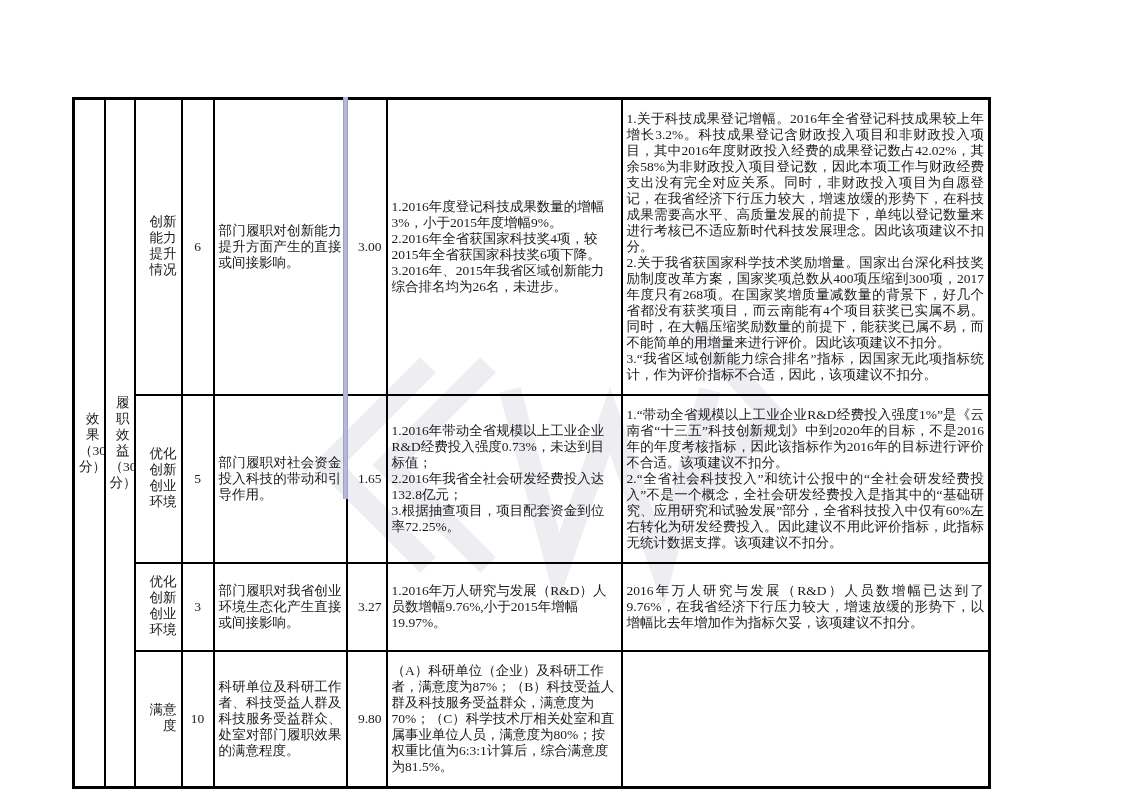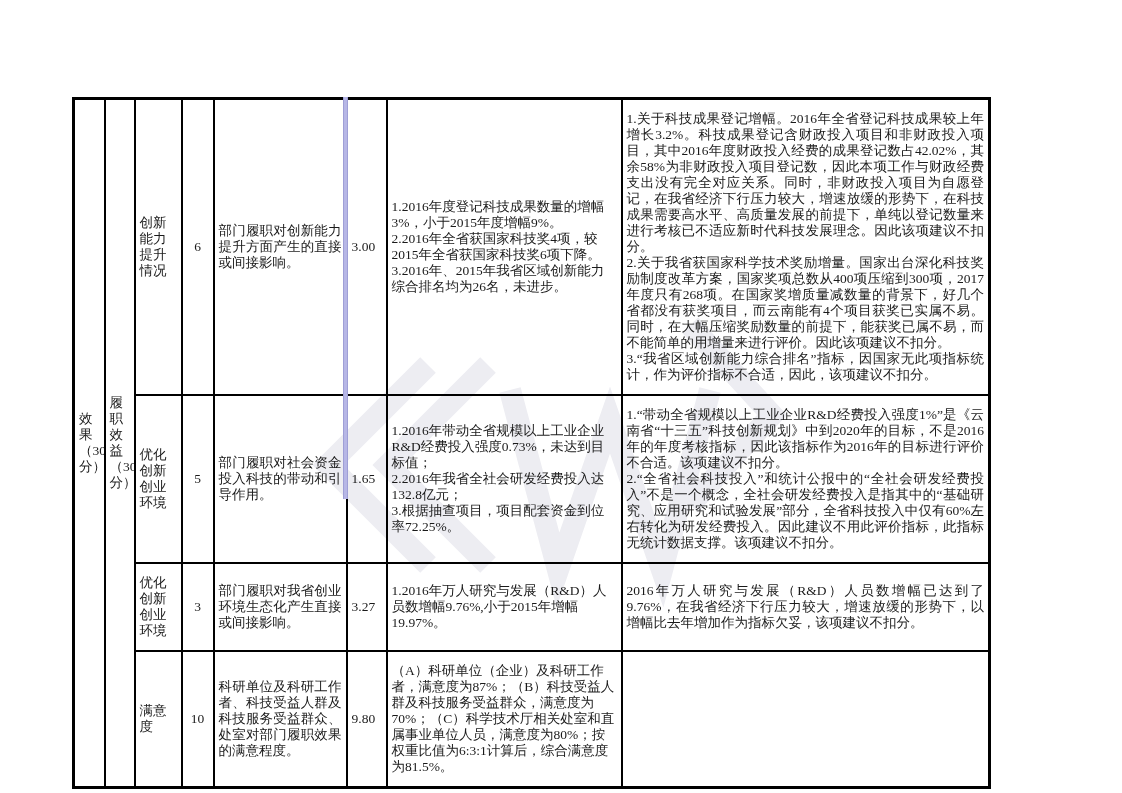--- a/index.html
+++ b/index.html
@@ -40,42 +40,43 @@
     line-height: 16px;
     padding: 11px 4px;
     overflow: hidden;
   }
   tr.row-0 { height: 251px; }
   tr.row-1 { height: 150px; }
   tr.row-2 { height: 64px; }
   tr.row-3 { height: 96px; }
   td.c-group {
     padding: 0;
-    text-align: left;
+    text-align: right;
     font-size: 14px;
     line-height: 20px;
   }
   td.c-item {
-    text-align: left;
+    text-align: right;
     font-size: 14px;
     line-height: 19px;
+    font-family: Liberation Mono, monospace;
   }
   td.c-weight {
     text-align: center;
     font-size: 14px;
   }
   td.c-desc {
     text-align: justify;
     font-size: 13.5px;
     line-height: 19px;
     padding: 2px 5px;
     margin-top: 24px;
   }
   td.c-score {
-    text-align: left;
+    text-align: right;
     font-size: 13.5px;
     padding: 2px 1px;
     margin-top: 16px;
   }
   td.c-basis {
     text-align: left;
     white-space: pre-line;
     font-size: 13.2px;
     line-height: 16.5px;
     padding: 2px 5px;

